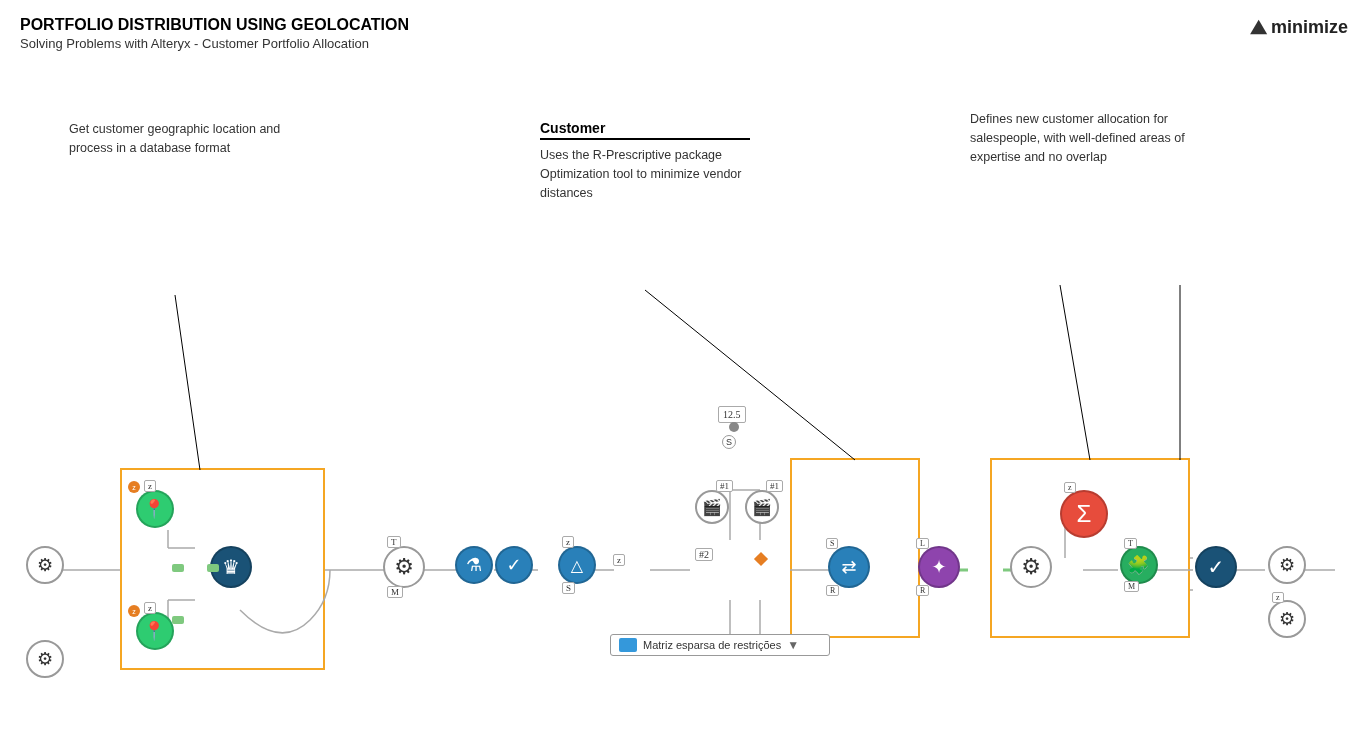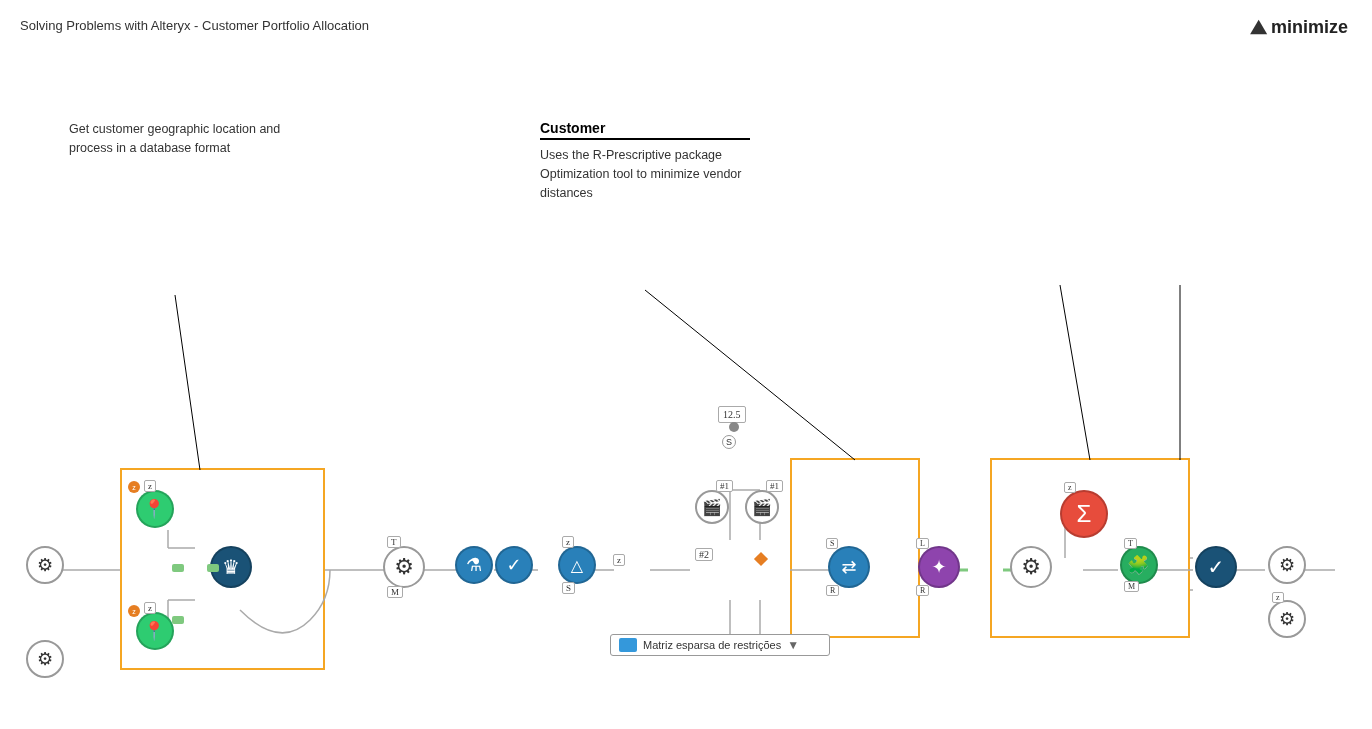--- a/index.html
+++ b/index.html
@@ -149,38 +149,40 @@
     .constraint-arrow {
       font-size: 12px;
       color: #666;
     }
 
   </style>
 </head>
 <body>
 
 <div class="header">
+  <div class="header-title">PORTFOLIO DISTRIBUTION USING GEOLOCATION</div>
   <div class="header-subtitle">Solving Problems with Alteryx - Customer Portfolio Allocation</div>
 </div>
 
 <div class="logo">
   <span class="logo-icon">⛰</span>
   <span>minimize</span>
 </div>
 
 <div class="annotation" style="left:69px; top:120px; width:240px;">
   <div class="annotation-text">Get customer geographic location and process in a database format</div>
 </div>
 
 <div class="annotation" style="left:540px; top:120px; width:210px;">
   <div class="annotation-title">Customer</div>
   <div class="annotation-text">Uses the R-Prescriptive package Optimization tool to minimize vendor distances</div>
 </div>
 
 <div class="annotation" style="left:970px; top:110px; width:240px;">
+  <div class="annotation-text">Defines new customer allocation for salespeople, with well-defined areas of expertise and no overlap</div>
 </div>
 
 <div class="orange-box" style="left:120px; top:468px; width:205px; height:202px;"></div>
 
 <div class="orange-box" style="left:790px; top:458px; width:130px; height:180px;"></div>
 
 <div class="orange-box" style="left:990px; top:458px; width:200px; height:180px;"></div>
 
 <svg class="workflow-svg">
 

